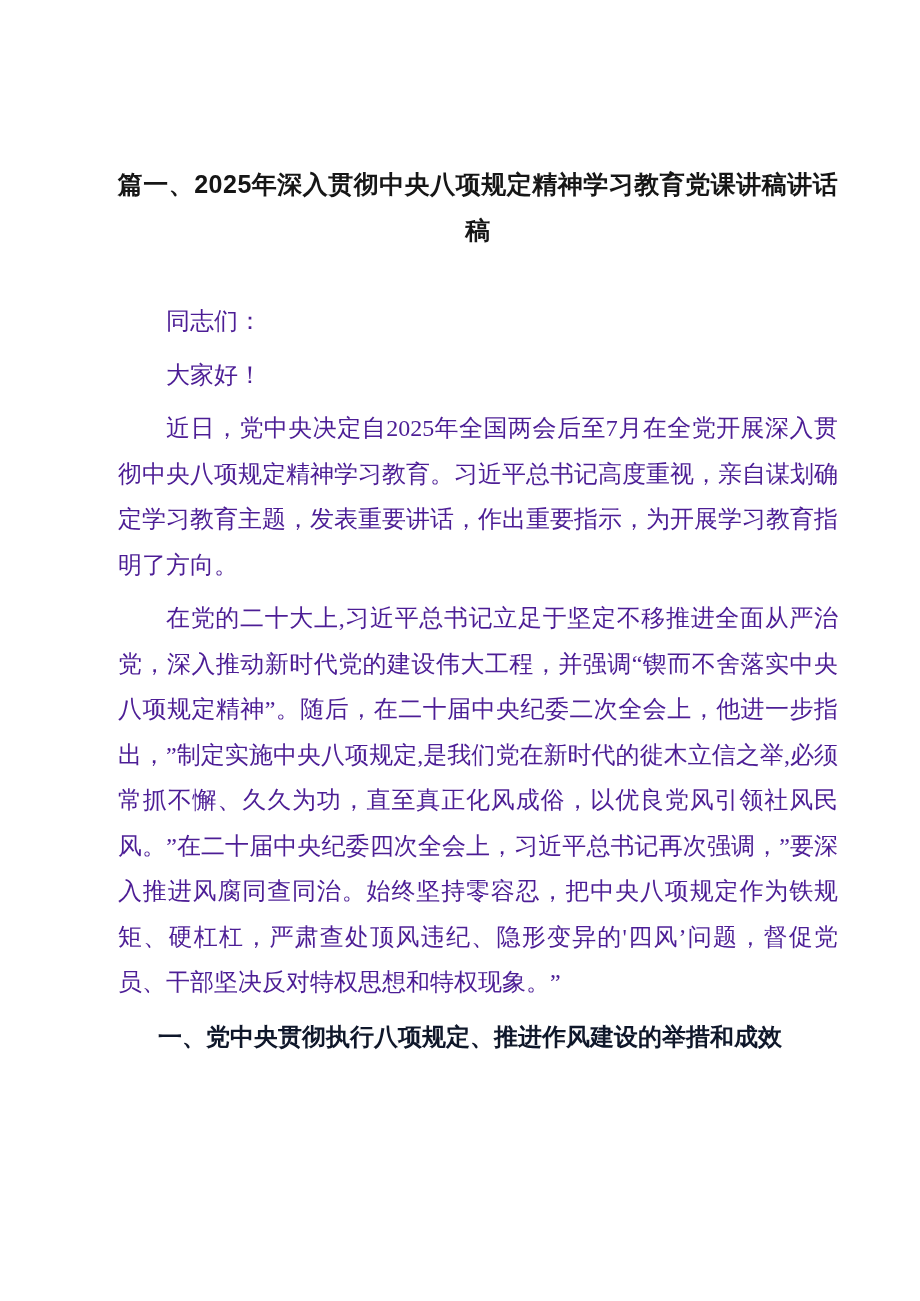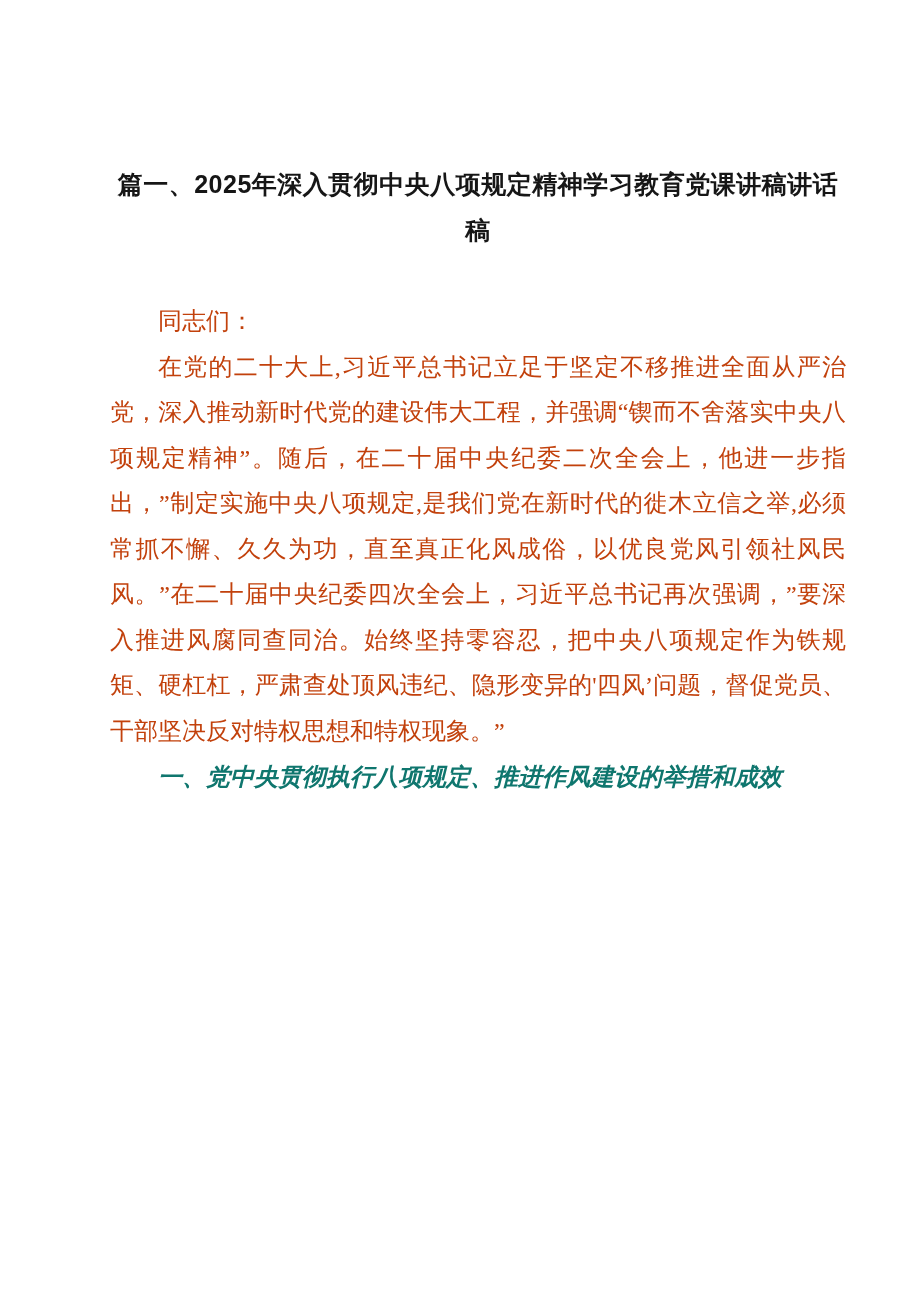--- a/index.html
+++ b/index.html
@@ -28,47 +28,48 @@
     line-height: 46px;
     text-align: center;
     color: #161616;
     margin: 0 0 46px 0;
     letter-spacing: 0.5px;
   }
   .para {
     font-family: "Liberation Serif", "DejaVu Serif", serif;
     font-size: 24px;
     line-height: 45.5px;
-    color: #c2410c;
+    color: #4c1d95;
     text-align: justify;
     text-indent: 2em;
-    margin: 0;
+    margin: 8px;
     word-break: break-all;
   }
   .section-heading {
     font-family: "Liberation Sans", sans-serif;
     font-weight: 700;
     font-size: 24px;
     line-height: 45.5px;
-    color: #0f766e;
+    color: #0f172a;
     text-indent: 2em;
     margin: 0;
-    font-style: italic;
   }
 </style>
 </head>
 <body>
 
 <div class="page">
   <div class="content">
     <h1 class="doc-title">篇一、2025年深入贯彻中央八项规定精神学习教育党课讲稿讲话稿</h1>
 
     <p class="para">同志们：</p>
 
+    <p class="para">大家好！</p>
 
+    <p class="para">近日，党中央决定自2025年全国两会后至7月在全党开展深入贯彻中央八项规定精神学习教育。习近平总书记高度重视，亲自谋划确定学习教育主题，发表重要讲话，作出重要指示，为开展学习教育指明了方向。</p>
 
     <p class="para">在党的二十大上,习近平总书记立足于坚定不移推进全面从严治党，深入推动新时代党的建设伟大工程，并强调“锲而不舍落实中央八项规定精神”。随后，在二十届中央纪委二次全会上，他进一步指出，”制定实施中央八项规定,是我们党在新时代的徙木立信之举,必须常抓不懈、久久为功，直至真正化风成俗，以优良党风引领社风民风。”在二十届中央纪委四次全会上，习近平总书记再次强调，”要深入推进风腐同查同治。始终坚持零容忍，把中央八项规定作为铁规矩、硬杠杠，严肃查处顶风违纪、隐形变异的'四风’问题，督促党员、干部坚决反对特权思想和特权现象。”</p>
 
 
     <p class="section-heading">一、党中央贯彻执行八项规定、推进作风建设的举措和成效</p>
 
   </div>
 </div>
 
 </body></html>

